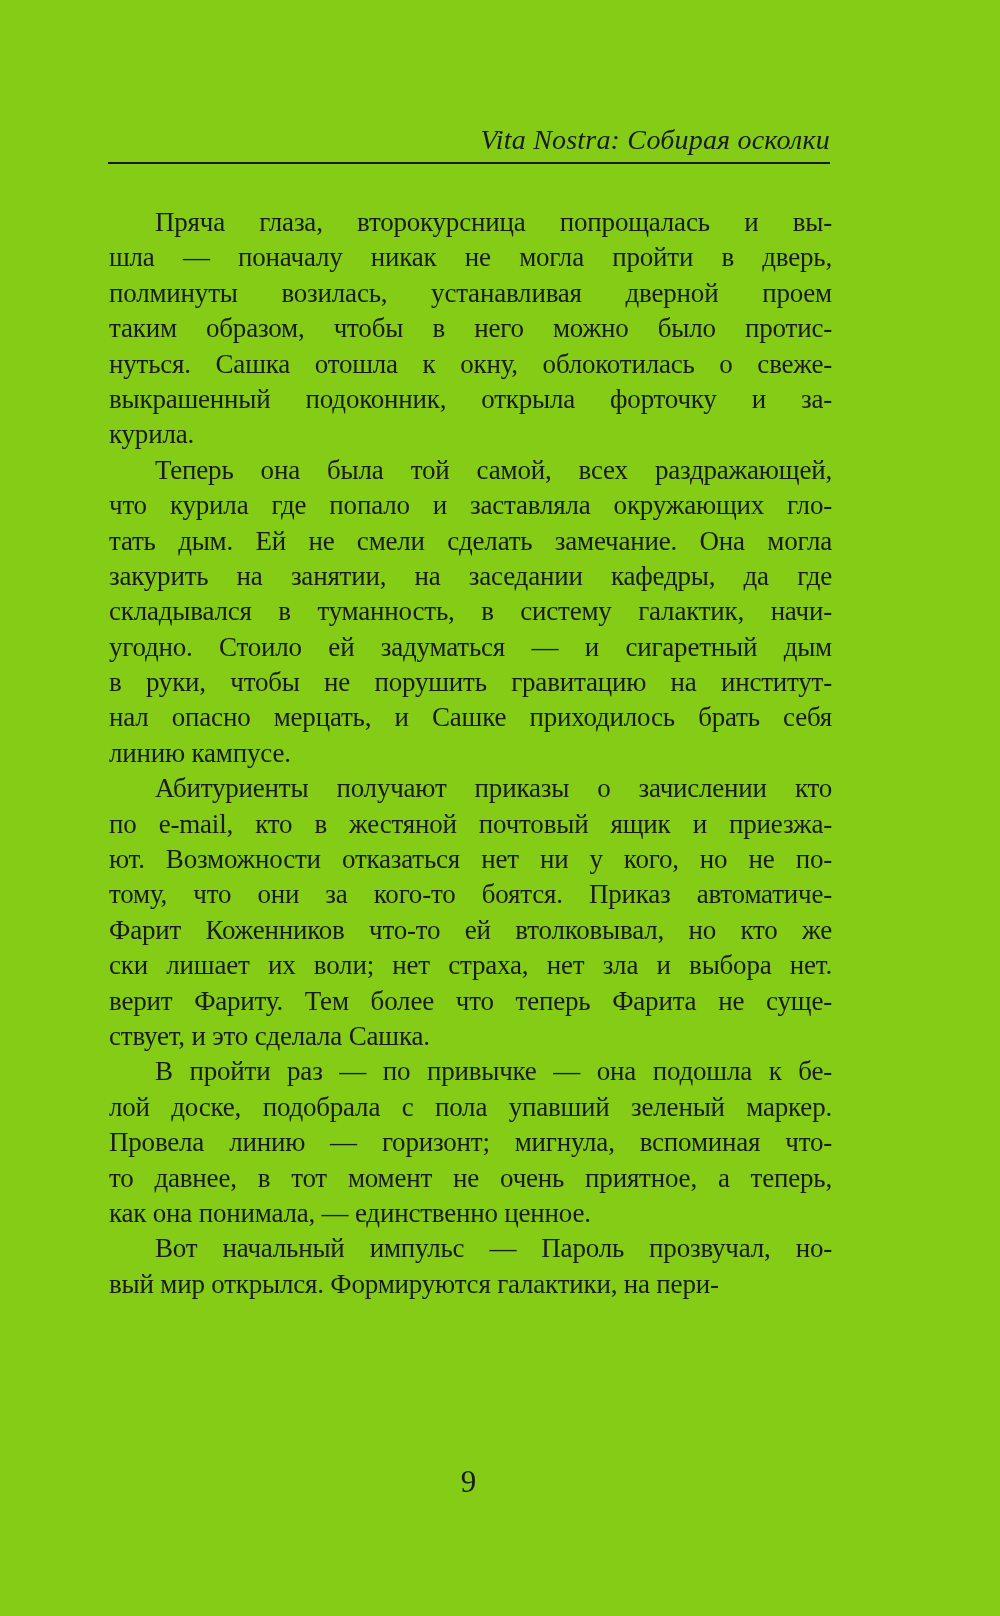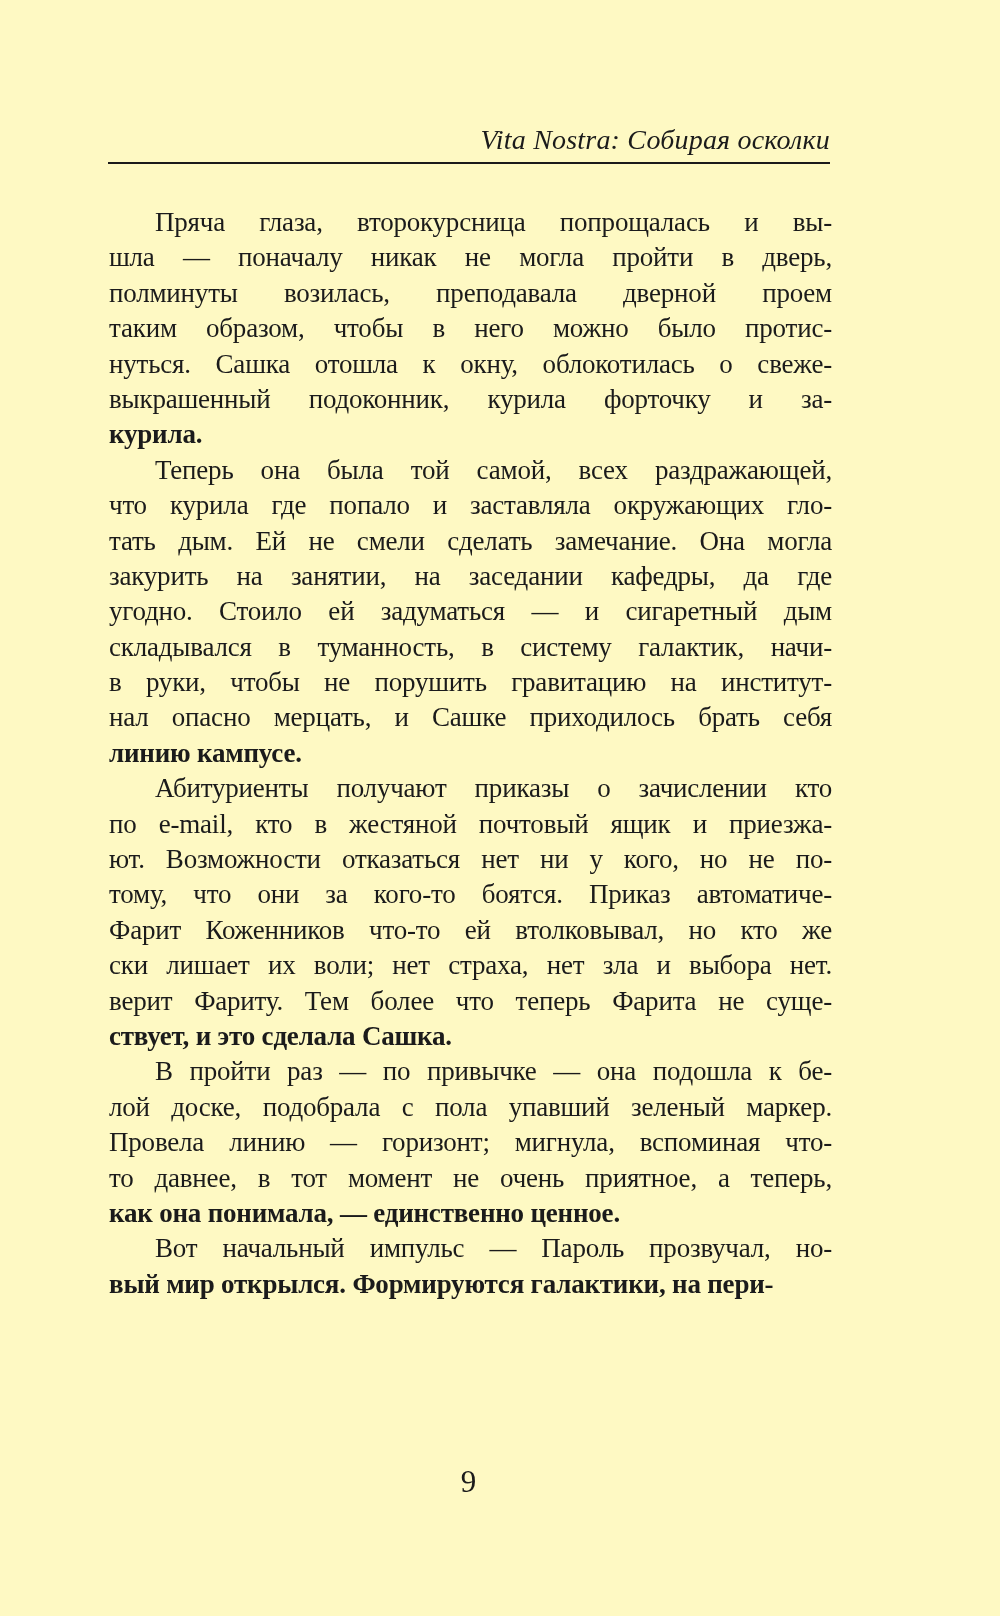--- a/index.html
+++ b/index.html
@@ -4,21 +4,21 @@
 <style>
   html, body {
     margin: 0;
     padding: 0;
     background: #ffffff;
   }
   .page {
     position: relative;
     width: 1000px;
     height: 1616px;
-    background: #fef9c3;
+    background: #84cc16;
     color: #1b1b1b;
     font-family: "Liberation Serif", "DejaVu Serif", serif;
     overflow: hidden;
   }
   .running-header {
     position: absolute;
     left: 108px;
     width: 722px;
     top: 124px;
     text-align: right;
@@ -49,21 +49,20 @@
     white-space: normal;
     text-align: justify;
     text-align-last: justify;
   }
   .line.first {
     text-indent: 46px;
   }
   .line.last {
     text-align: center;
     text-align-last: left;
-    font-weight: bold;
   }
   .page-number {
     position: absolute;
     left: 107px;
     width: 723px;
     top: 1462px;
     text-align: center;
     font-size: 31px;
     line-height: 40px;
     color: #1b1b1b;
@@ -73,33 +72,33 @@
 <body>
 
 <div class="page">
 
   <div class="running-header">Vita Nostra: Собирая осколки</div>
 
   <div class="body-text" id="body-text">
       <div class="para">
         <div class="line first">Пряча глаза, второкурсница попрощалась и вы-</div>
         <div class="line">шла — поначалу никак не могла пройти в дверь,</div>
-        <div class="line">полминуты возилась, преподавала дверной проем</div>
+        <div class="line">полминуты возилась, устанавливая дверной проем</div>
         <div class="line">таким образом, чтобы в него можно было протис-</div>
         <div class="line">нуться. Сашка отошла к окну, облокотилась о свеже-</div>
-        <div class="line">выкрашенный подоконник, курила форточку и за-</div>
+        <div class="line">выкрашенный подоконник, открыла форточку и за-</div>
         <div class="line last">курила.</div>
       </div>
       <div class="para">
         <div class="line first">Теперь она была той самой, всех раздражающей,</div>
         <div class="line">что курила где попало и заставляла окружающих гло-</div>
         <div class="line">тать дым. Ей не смели сделать замечание. Она могла</div>
         <div class="line">закурить на занятии, на заседании кафедры, да где</div>
+        <div class="line">складывался в туманность, в систему галактик, начи-</div>
         <div class="line">угодно. Стоило ей задуматься — и сигаретный дым</div>
-        <div class="line">складывался в туманность, в систему галактик, начи-</div>
         <div class="line">в руки, чтобы не порушить гравитацию на институт-</div>
         <div class="line">нал опасно мерцать, и Сашке приходилось брать себя</div>
         <div class="line last">линию кампусе.</div>
       </div>
       <div class="para">
         <div class="line first">Абитуриенты получают приказы о зачислении кто</div>
         <div class="line">по e-mail, кто в жестяной почтовый ящик и приезжа-</div>
         <div class="line">ют. Возможности отказаться нет ни у кого, но не по-</div>
         <div class="line">тому, что они за кого-то боятся. Приказ автоматиче-</div>
         <div class="line">Фарит Коженников что-то ей втолковывал, но кто же</div>

